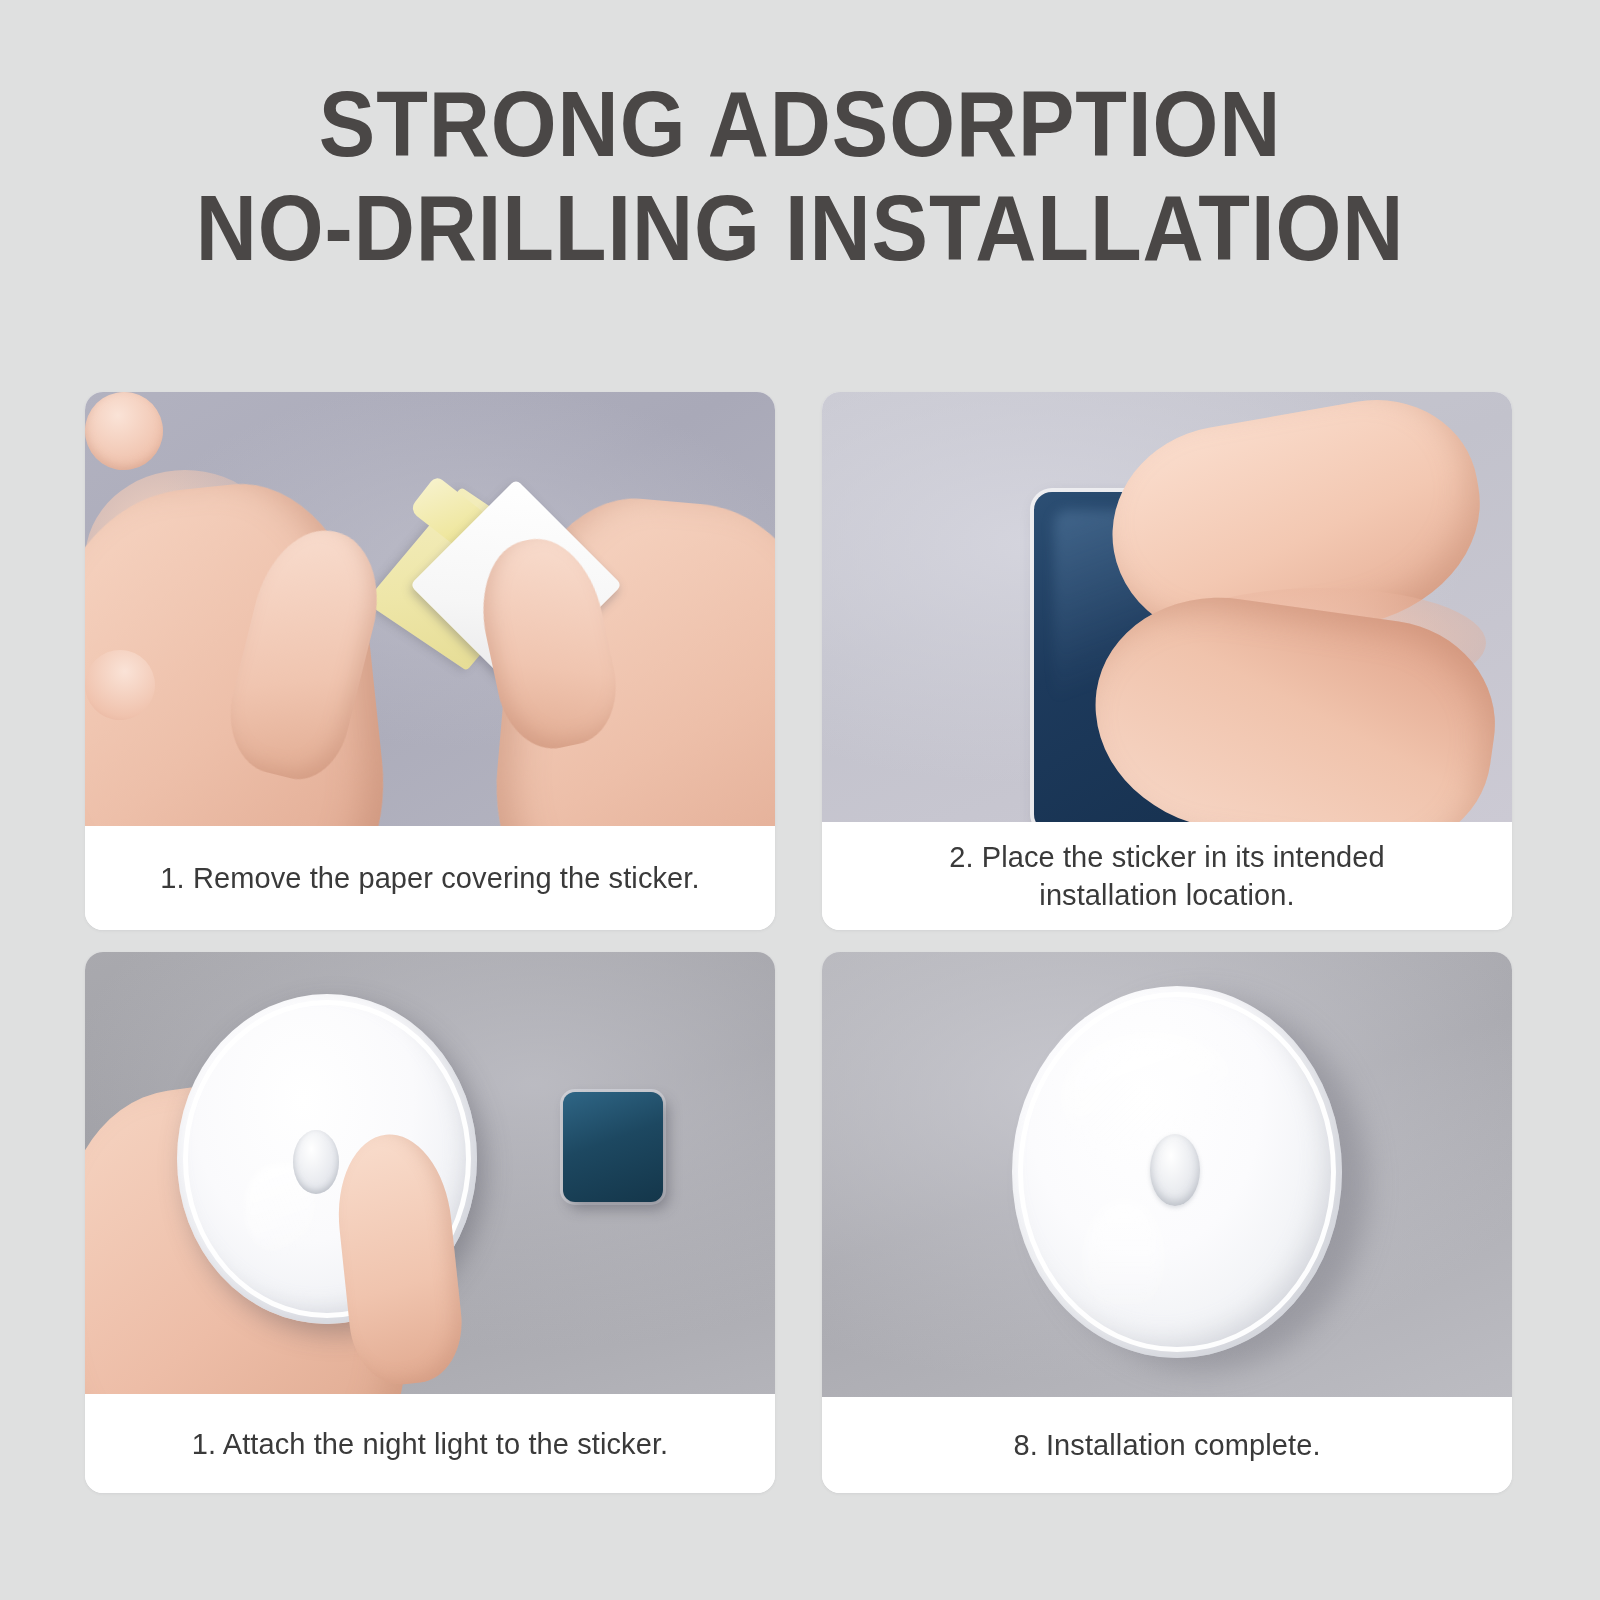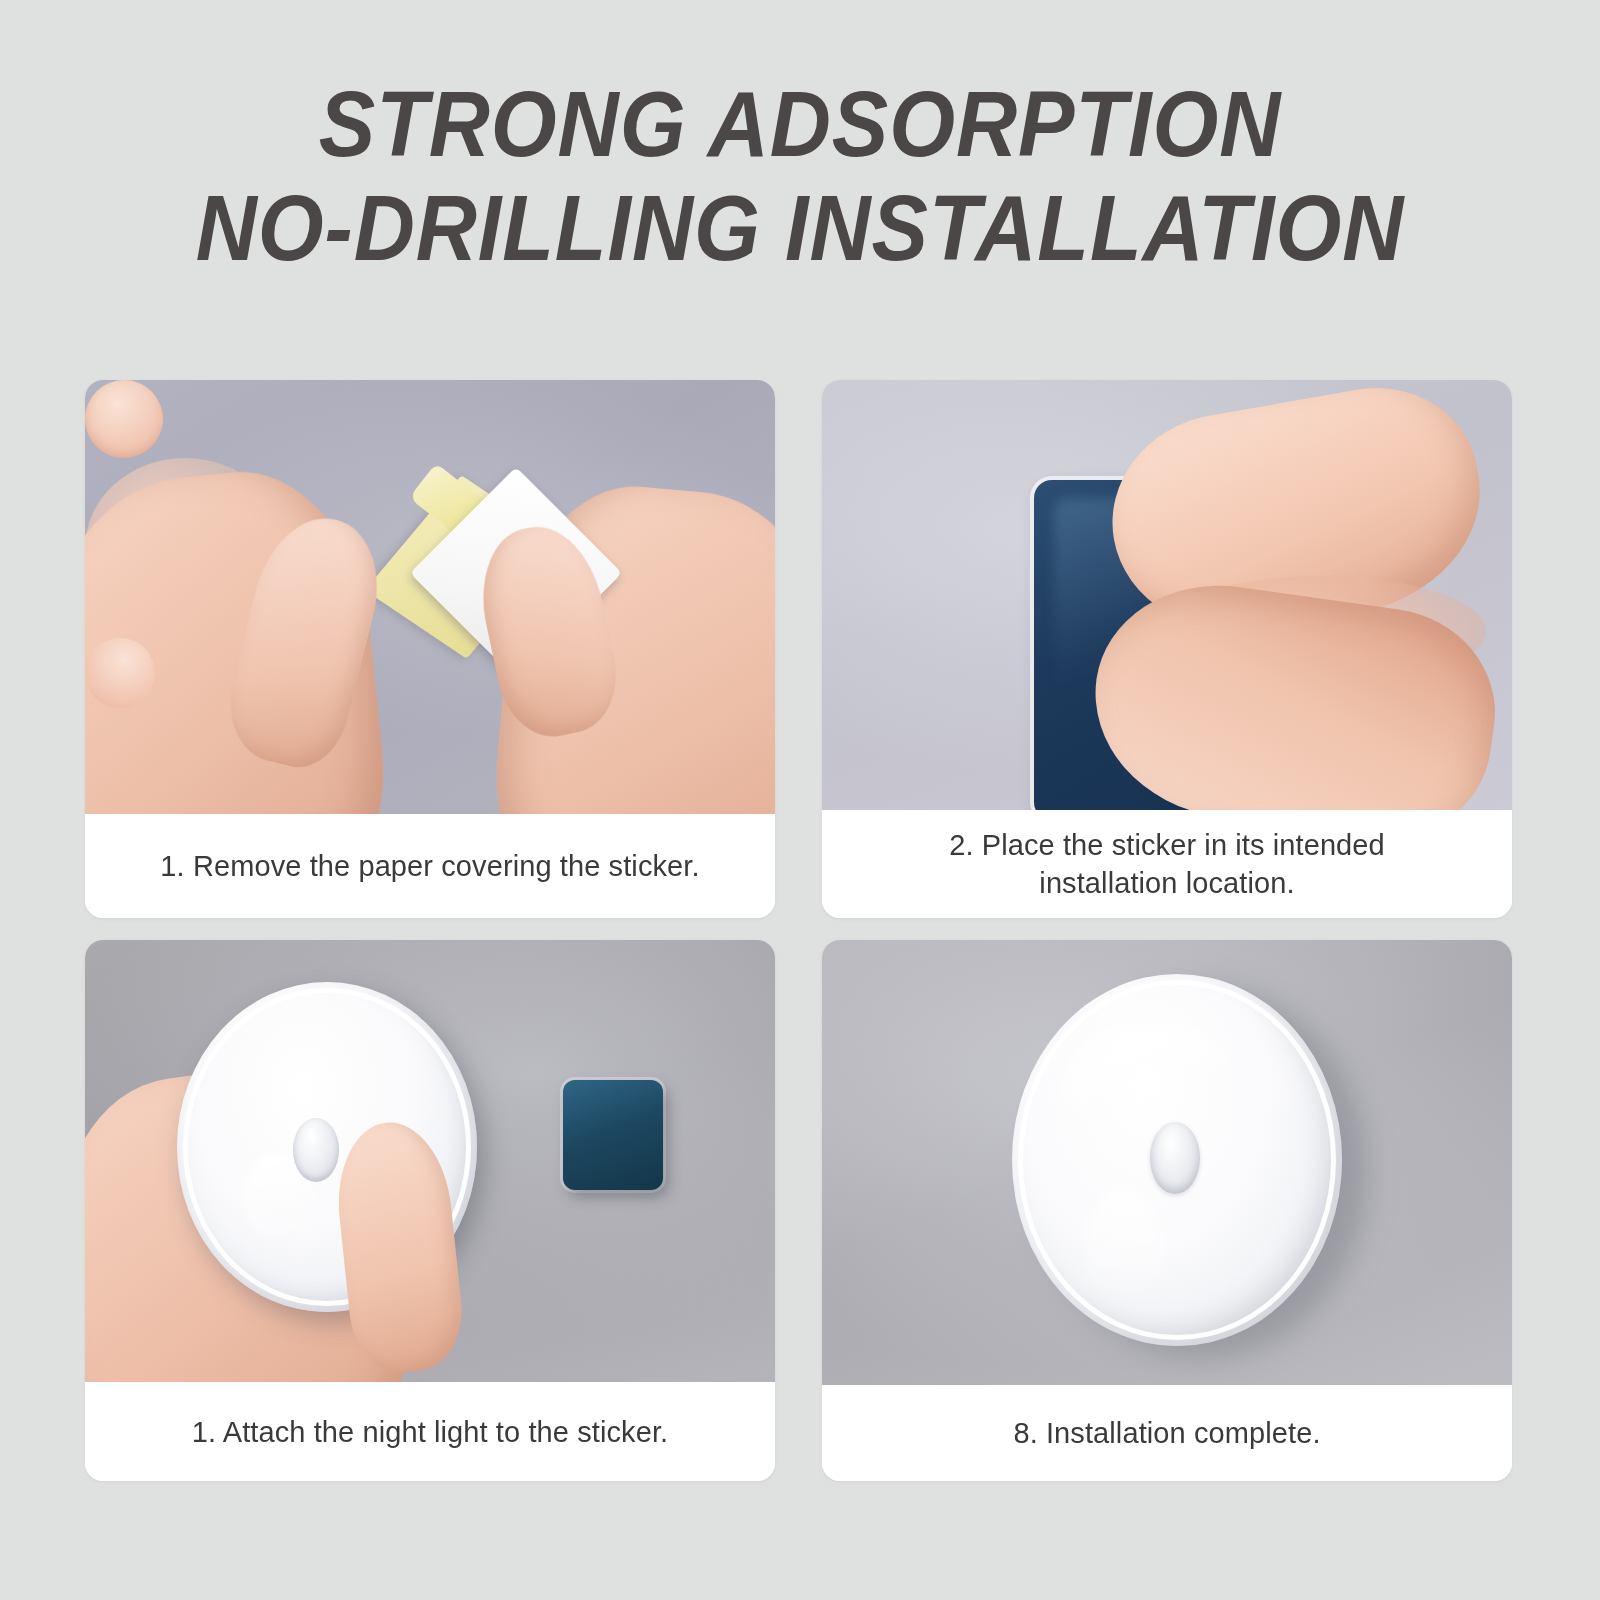--- a/index.html
+++ b/index.html
@@ -15,40 +15,39 @@
     position: relative;
   }
 
   
   #headline {
     position: absolute;
     top: 72px;
     left: 0;
     width: 1600px;
     text-align: center;
-    font-style: italic;
   }
   .headline-line {
     color: #4a4746;
     font-family: "Liberation Sans", sans-serif;
     font-weight: bold;
     font-size: 92px;
     line-height: 104px;
     letter-spacing: 1px;
     transform: scaleX(0.92);
     transform-origin: center;
     white-space: nowrap;
   }
   .headline-line.l2 { font-size: 92px; }
 
   
   #steps-grid {
     position: absolute;
     left: 85px;
-    top: 380px;
+    top: 392px;
     width: 1430px;
     height: 1101px;
     display: grid;
     grid-template-columns: 690px 690px;
     grid-template-rows: 538px 541px;
     column-gap: 47px;
     row-gap: 22px;
   }
   .step-card {
     position: relative;

